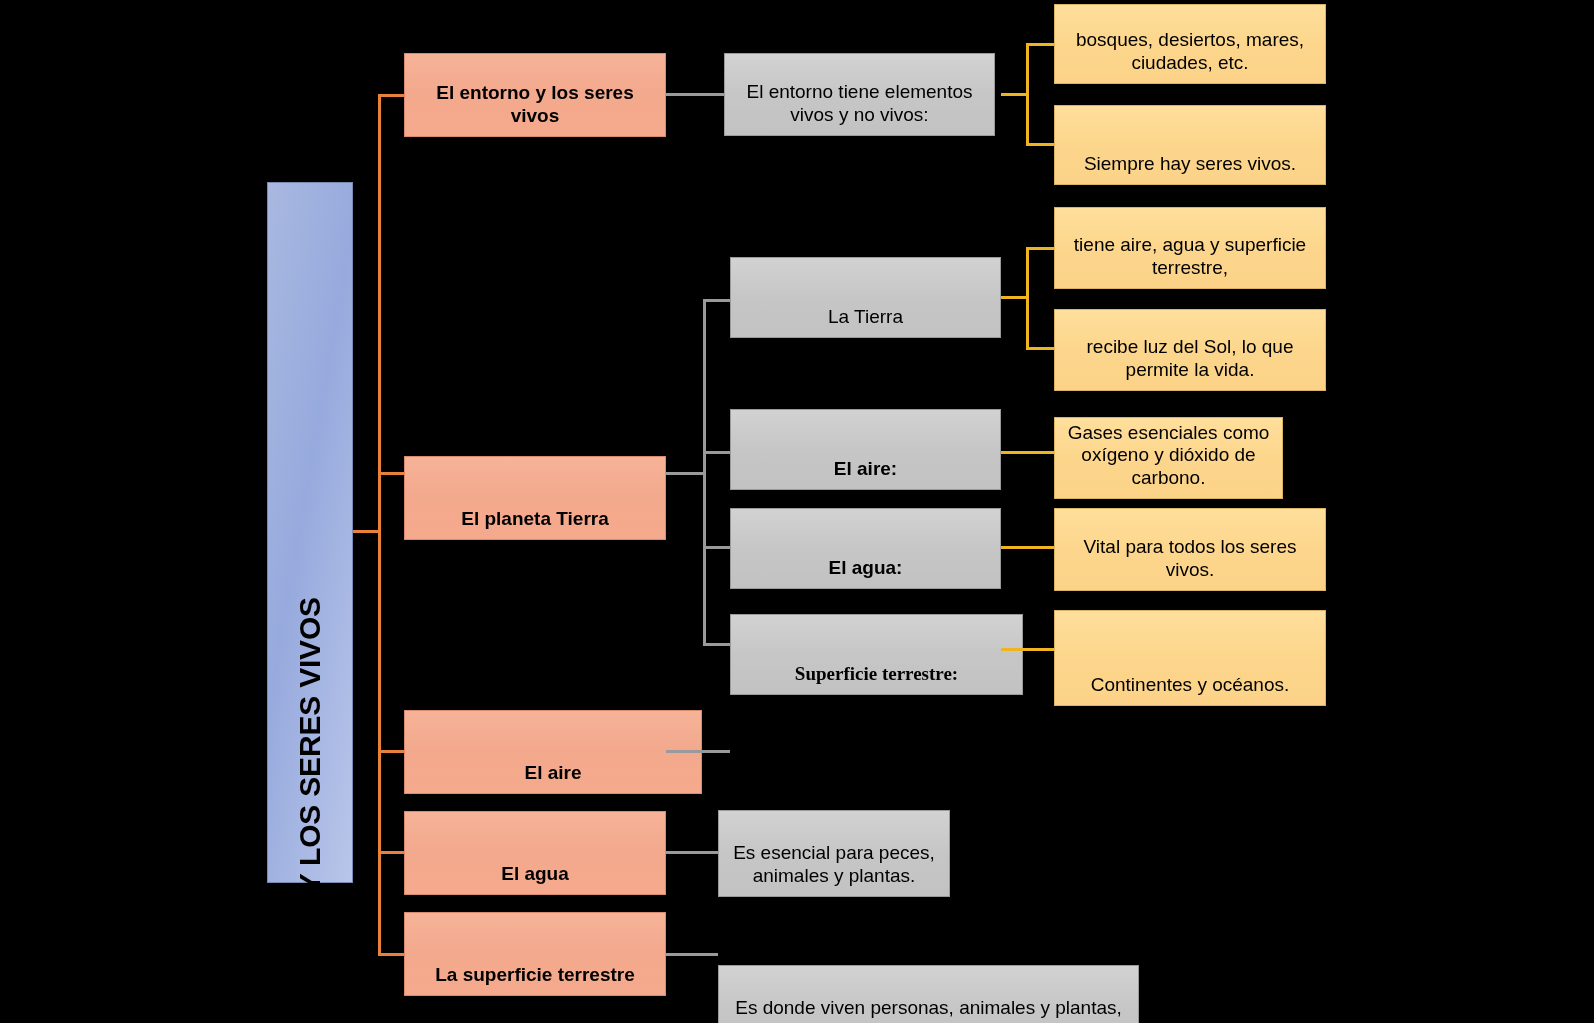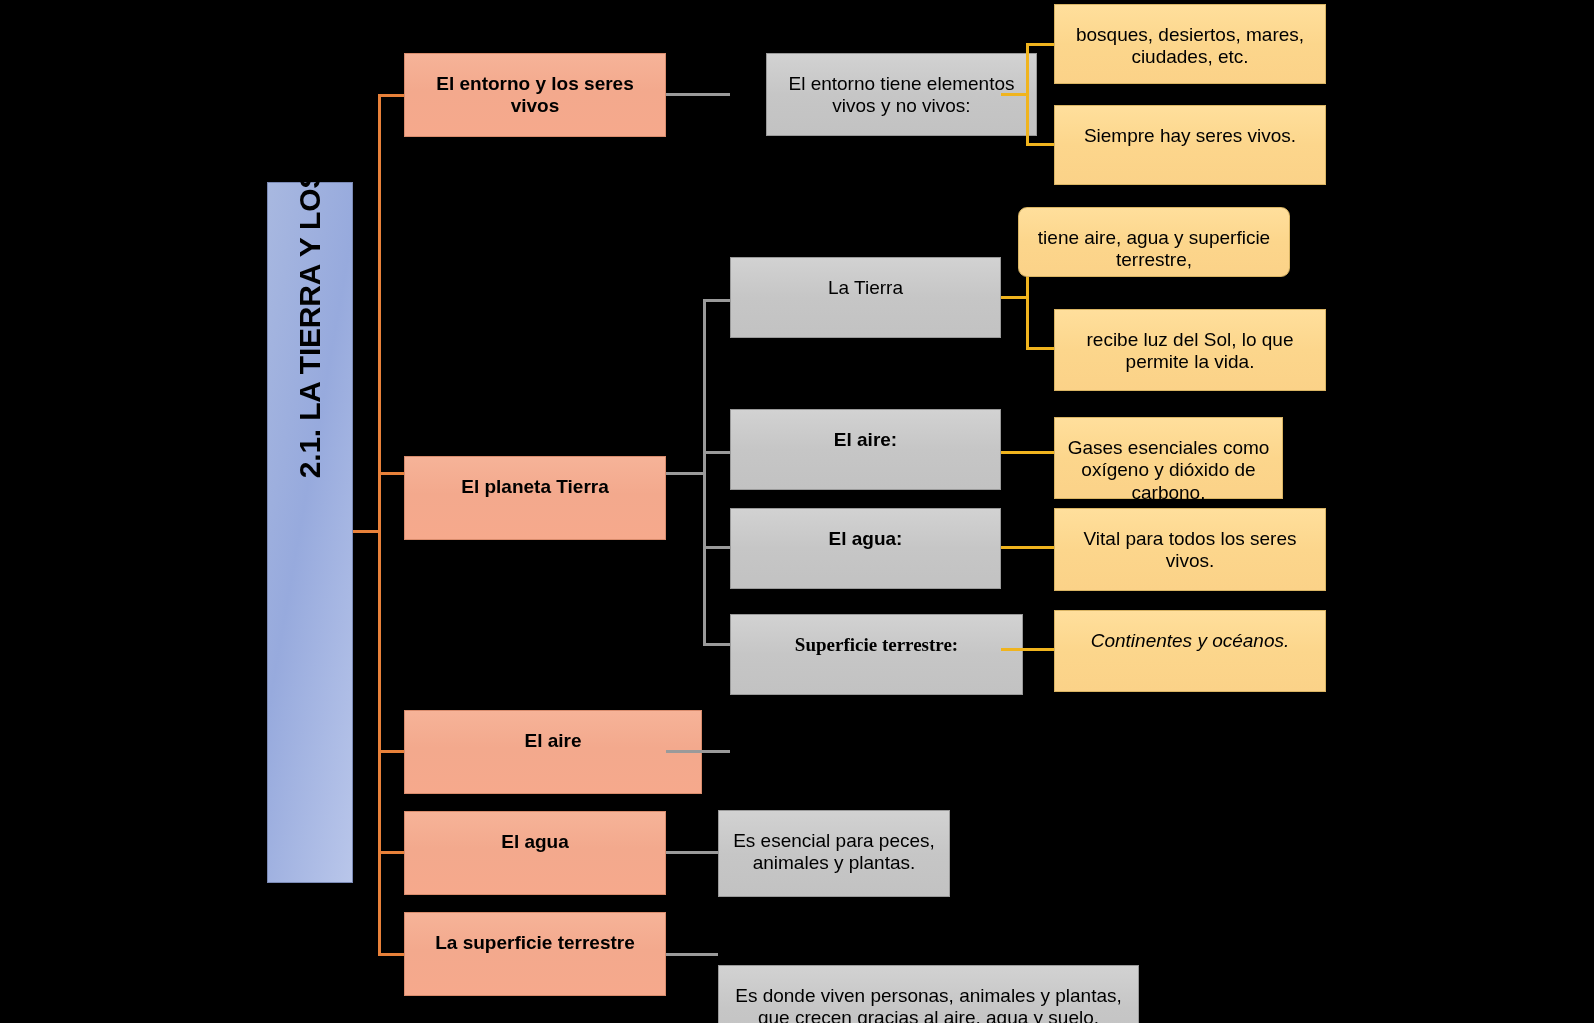--- a/index.html
+++ b/index.html
@@ -12,26 +12,26 @@
     width: 1594px;
     height: 1023px;
     background: #000000;
     font-family: "Liberation Sans", sans-serif;
     overflow: hidden;
   }
   .node {
     position: absolute;
     box-sizing: border-box;
     display: flex;
-    align-items: flex-start;
+    align-items: flex-end;
     justify-content: center;
     text-align: center;
     color: #000000;
     line-height: 1.18;
-    padding: 19px 10px;
+    padding: 9px 10px;
     border: 1px solid rgba(90,90,90,0.9);
   }
   
   .root {
     background: linear-gradient(100deg, #a8b8e0 0%, #97aadd 45%, #b9c6ea 100%);
     border: 1px solid #7b8ab5;
   }
   .root .vtxt {
     transform: rotate(-90deg);
     white-space: nowrap;
@@ -112,21 +112,21 @@
   <div class="conn grayline" style="left:703px; top:299px; width:3px; height:347px;"></div>
   <div class="conn grayline" style="left:703px; top:299px; width:28px; height:3px;"></div>
   <div class="conn grayline" style="left:703px; top:451px; width:28px; height:3px;"></div>
   <div class="conn grayline" style="left:703px; top:546px; width:28px; height:3px;"></div>
   <div class="conn grayline" style="left:703px; top:643px; width:28px; height:3px;"></div>
 
   <div class="conn grayline" style="left:666px; top:750px; width:64px; height:3px;"></div>
   <div class="conn grayline" style="left:666px; top:851px; width:64px; height:3px;"></div>
   <div class="conn grayline" style="left:666px; top:953px; width:52px; height:3px;"></div>
 
-  <div class="node gray" style="left:766px; top:53px; width:271px; height:83px;">
+  <div class="node gray" style="left:724px; top:53px; width:271px; height:83px;">
     <span>El entorno tiene elementos vivos y no vivos:</span>
   </div>
 
   <div class="node gray" style="left:730px; top:257px; width:271px; height:81px;">
     <span>La Tierra</span>
   </div>
 
   <div class="node gray bold" style="left:730px; top:409px; width:271px; height:81px;">
     <span>El aire:</span>
   </div>
@@ -163,33 +163,33 @@
   <div class="conn yellowline" style="left:1001px; top:648px; width:54px; height:3px;"></div>
 
   <div class="node yellow" style="left:1054px; top:4px; width:272px; height:80px;">
     <span>bosques, desiertos, mares, ciudades, etc.</span>
   </div>
 
   <div class="node yellow" style="left:1054px; top:105px; width:272px; height:80px;">
     <span>Siempre hay seres vivos.</span>
   </div>
 
-  <div class="node yellow" style="left:1018px; top:207px; width:272px; height:70px;border-radius:9px;">
+  <div class="node yellow" style="left:1054px; top:207px; width:272px; height:82px;">
     <span>tiene aire, agua y superficie terrestre,</span>
   </div>
 
   <div class="node yellow" style="left:1054px; top:309px; width:272px; height:82px;">
     <span>recibe luz del Sol, lo que permite la vida.</span>
   </div>
 
   <div class="node yellow" style="left:1054px; top:409px; width:229px; height:82px;margin-top:8px;">
     <span>Gases esenciales como oxígeno y dióxido de carbono.</span>
   </div>
 
   <div class="node yellow" style="left:1054px; top:508px; width:272px; height:83px;">
     <span>Vital para todos los seres vivos.</span>
   </div>
 
-  <div class="node yellow" style="left:1054px; top:610px; width:272px; height:82px;font-style:italic;">
+  <div class="node yellow" style="left:1054px; top:610px; width:272px; height:96px;">
     <span>Continentes y océanos.</span>
   </div>
 
 </div>
 
 </body></html>

